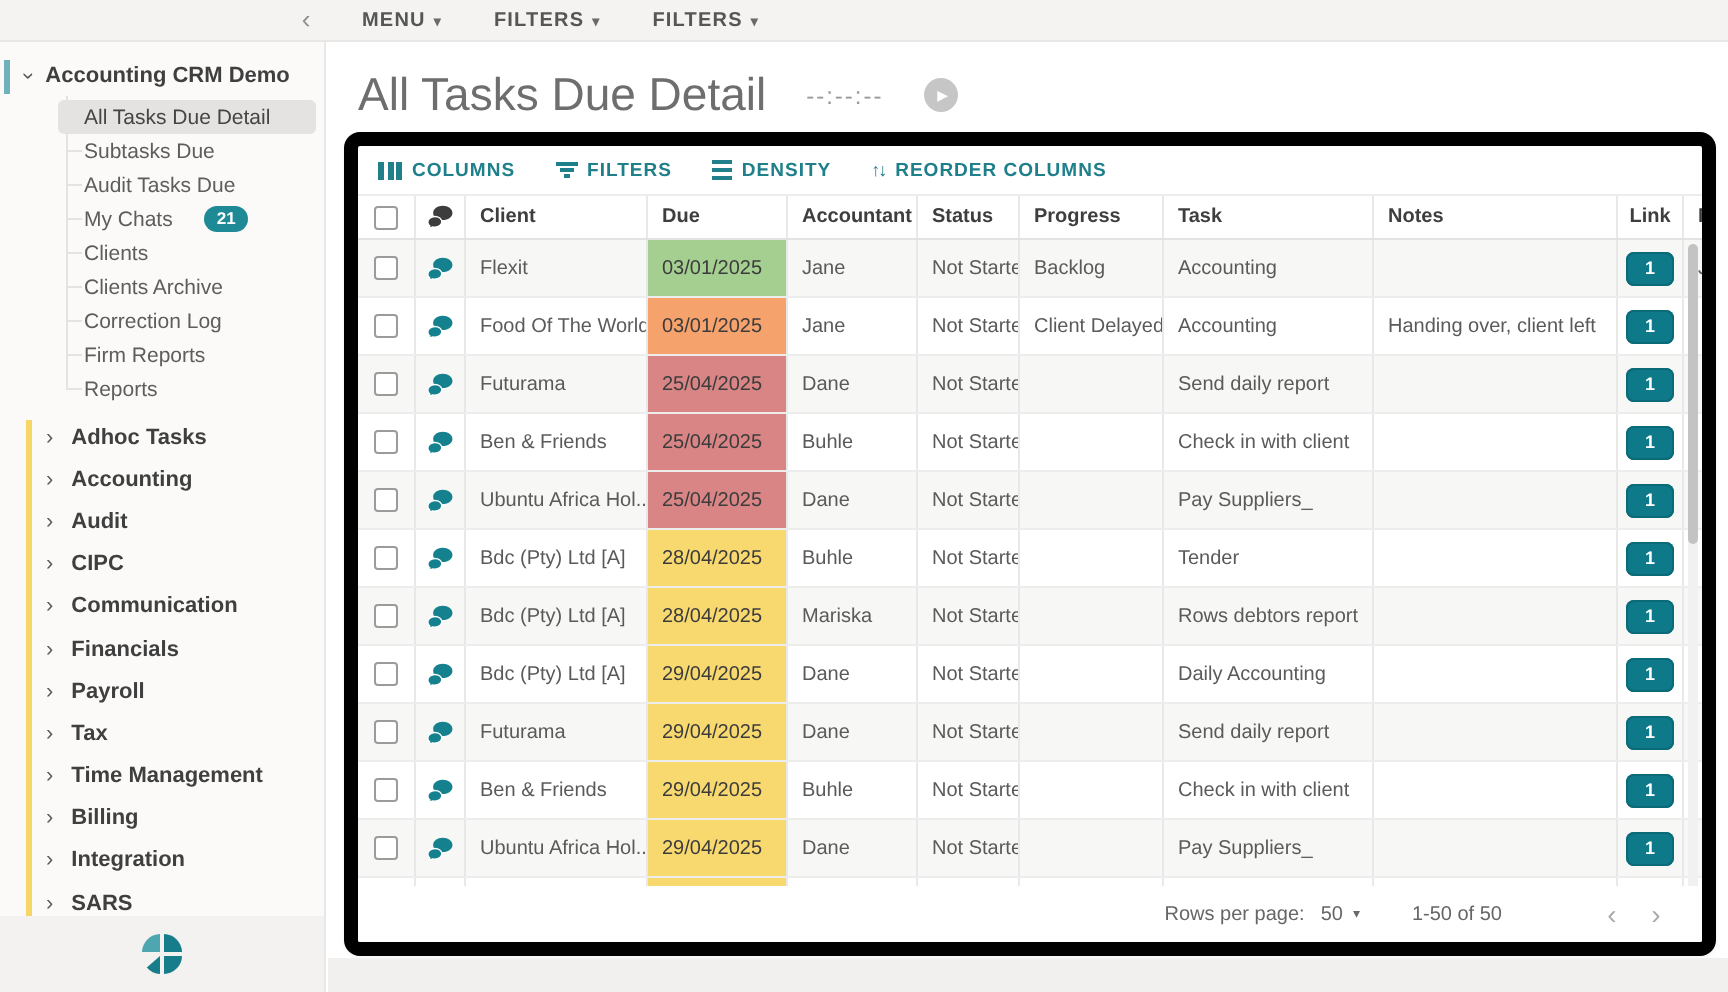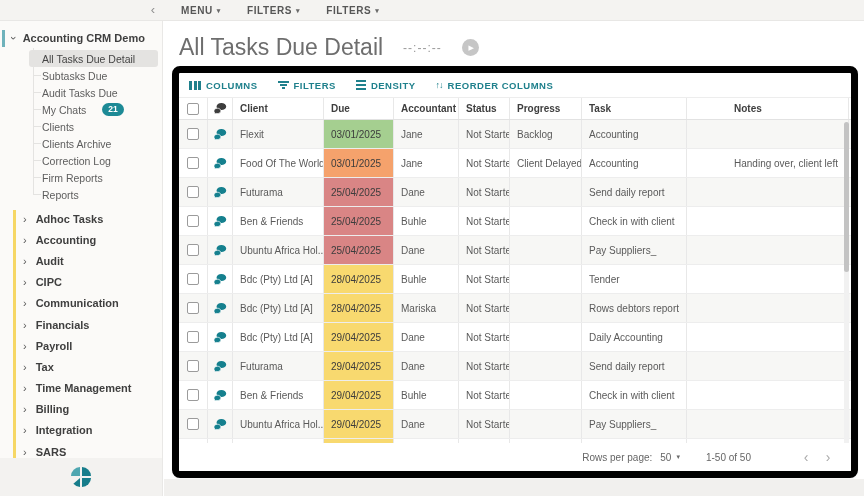--- a/index.html
+++ b/index.html
@@ -72,21 +72,21 @@
   .cell { display:flex; align-items:center; padding-left:7px; font-size:10px; color:#5a5a5a;
             border-right:1px solid #e8e8e8; overflow:hidden; white-space:nowrap; flex:none; }
   .c-cb   { width:29px; justify-content:center; padding:0; }
   .c-ic   { width:25px; justify-content:center; padding:0; }
   .c-client { width:91px; }
   .c-due  { width:70px; color:#3c3c3c; }
   .c-acc  { width:65px; }
   .c-status { width:51px; }
   .c-prog { width:72px; }
   .c-task { width:105px; }
-  .c-notes{ width:122px;margin-left:40px; }
+  .c-notes{ width:122px; }
   .c-link { width:33px; justify-content:center; padding:0; }
   .c-man  { width:60px; border-right:none; }
   .cb { width:12px; height:12px; border:1.5px solid #9b9b9b; border-radius:2px; background:#fff; cursor:pointer; }
   .linkbtn { background:#0e7988; color:#fff; font-size:9px; font-weight:700; line-height:1;
             padding:4px 9px; border-radius:4px; cursor:pointer; box-shadow:0 0 0 1px #0b6a77 inset; }
 
   .hscroll { position:absolute; left:3px; top:376px; width:678px; height:8px; border-radius:4px; background:#f0f0f0; }
   .hthumb { width:535px; height:8px; border-radius:4px; background:#bcbcbc; cursor:grab; }
   .vscroll { position:absolute; right:2px; top:49px; width:5px; height:324px; border-radius:3px; background:#f1f1f1; }
   .vthumb { width:5px; height:150px; border-radius:3px; background:#c3c3c3; cursor:grab; }

